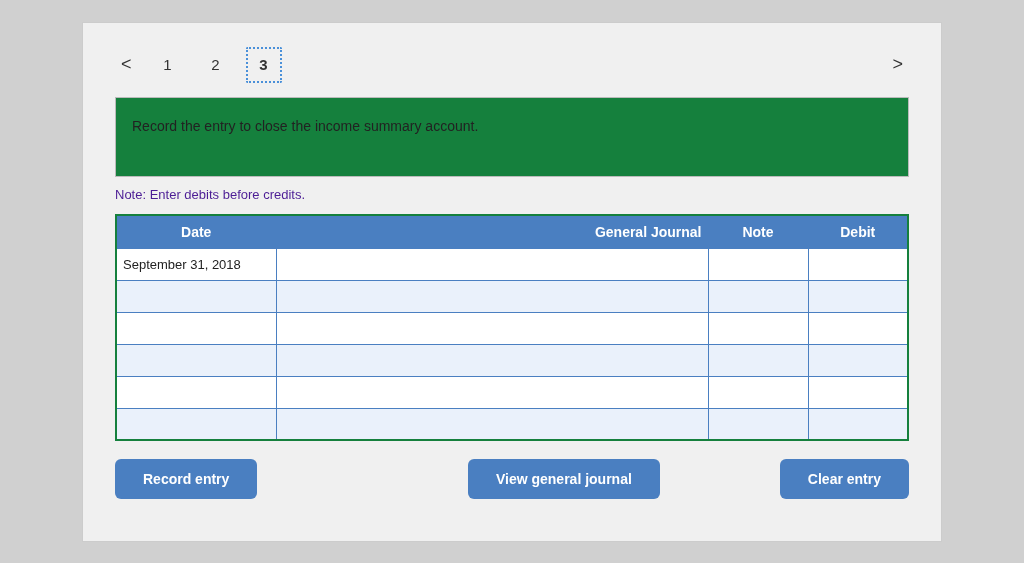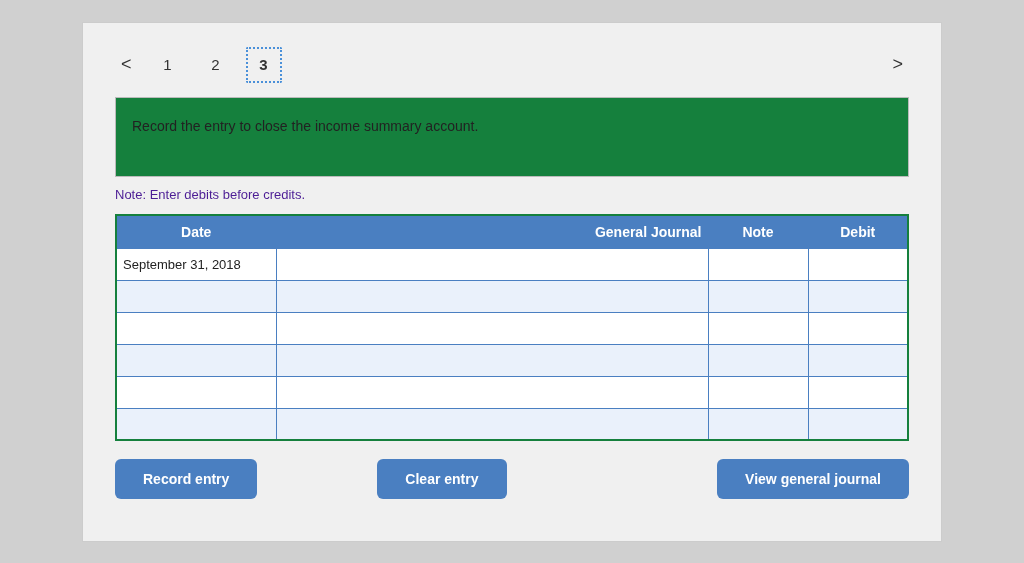--- a/index.html
+++ b/index.html
@@ -215,16 +215,16 @@
         <td class="date-cell"></td>
         <td><input type="text" style=""></td>
         <td><input type="text" style=""></td>
         <td><input type="text" style=""></td>
       </tr>
     </tbody>
   </table>
 
   <div class="buttons-row">
     <button class="btn btn-record">Record entry</button>
+    <button class="btn btn-view">View general journal</button>
     <button class="btn btn-clear">Clear entry</button>
-    <button class="btn btn-view">View general journal</button>
   </div>
 </div>
 
 </body></html>

